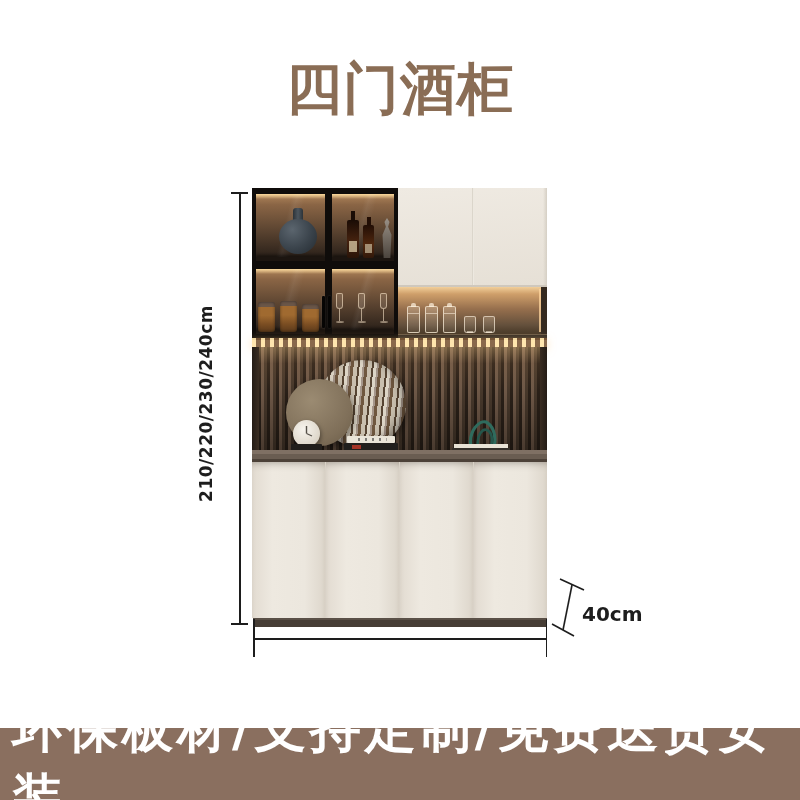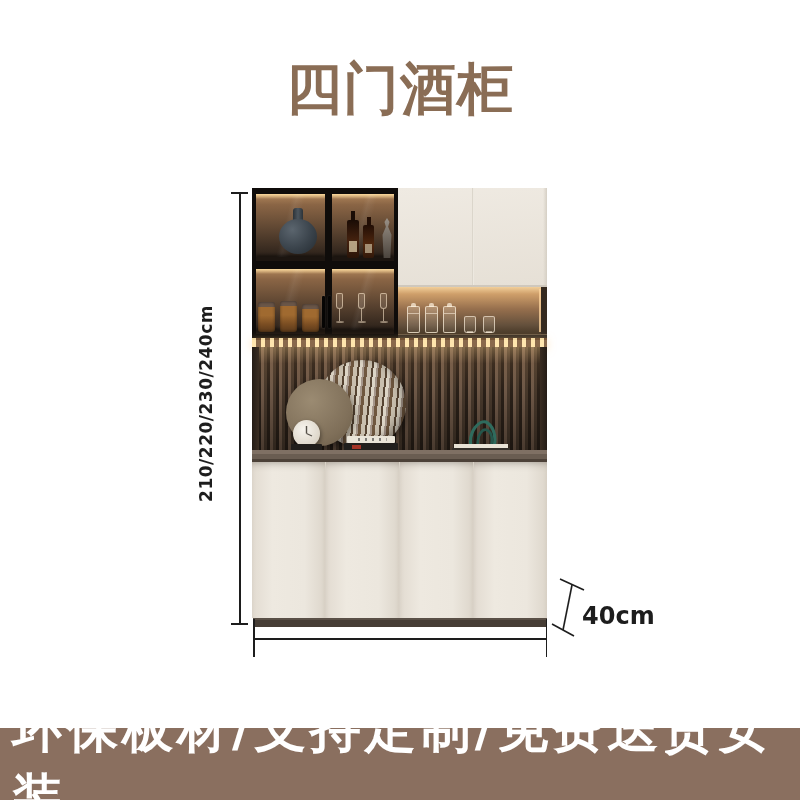--- a/index.html
+++ b/index.html
@@ -170,21 +170,21 @@
   .v-line  { left: 239px; top: 193px; width: 1.5px; height: 431px; }
   .v-cap-t { left: 231px; top: 192px; width: 17px; height: 1.5px; }
   .v-cap-b { left: 231px; top: 623px; width: 17px; height: 1.5px; }
   .height-label { left: 186px; top: 292px; width: 40px; height: 222px; display:flex; align-items:center; justify-content:center; }
   .height-label span { writing-mode: vertical-rl; transform: rotate(180deg); font-size: 17px; font-weight: 600; letter-spacing: .5px; }
   .h-line  { left: 253px; top: 638px; width: 294px; height: 1.5px; }
   .h-tick-l { left: 253px; top: 619px; width: 1.5px; height: 38px; }
   .h-tick-r { left: 545.5px; top: 619px; width: 1.5px; height: 38px; }
   .width-label { left: 320px; top: 643px; width: 160px; text-align:center; font-size: 21px; font-weight: 600; }
   .depth-svg { left: 548px; top: 572px; }
-  .depth-label { left: 582px; top: 602px; font-size: 24px; font-weight: 600; text-align: right; }
+  .depth-label { left: 582px; top: 602px; font-size: 20px; font-weight: 600; text-align: right; }
 
   
   .banner {
     position: absolute; left: 0; top: 728px; width: 800px; height: 72px;
     background: #8a6f5f;
     display: flex; align-items: center; justify-content: center;
   }
   .banner span {
     color: #ffffff; font-size: 51px; font-weight: bold; letter-spacing: 4px;
     font-family: "DejaVu Sans", "Liberation Sans", sans-serif;

